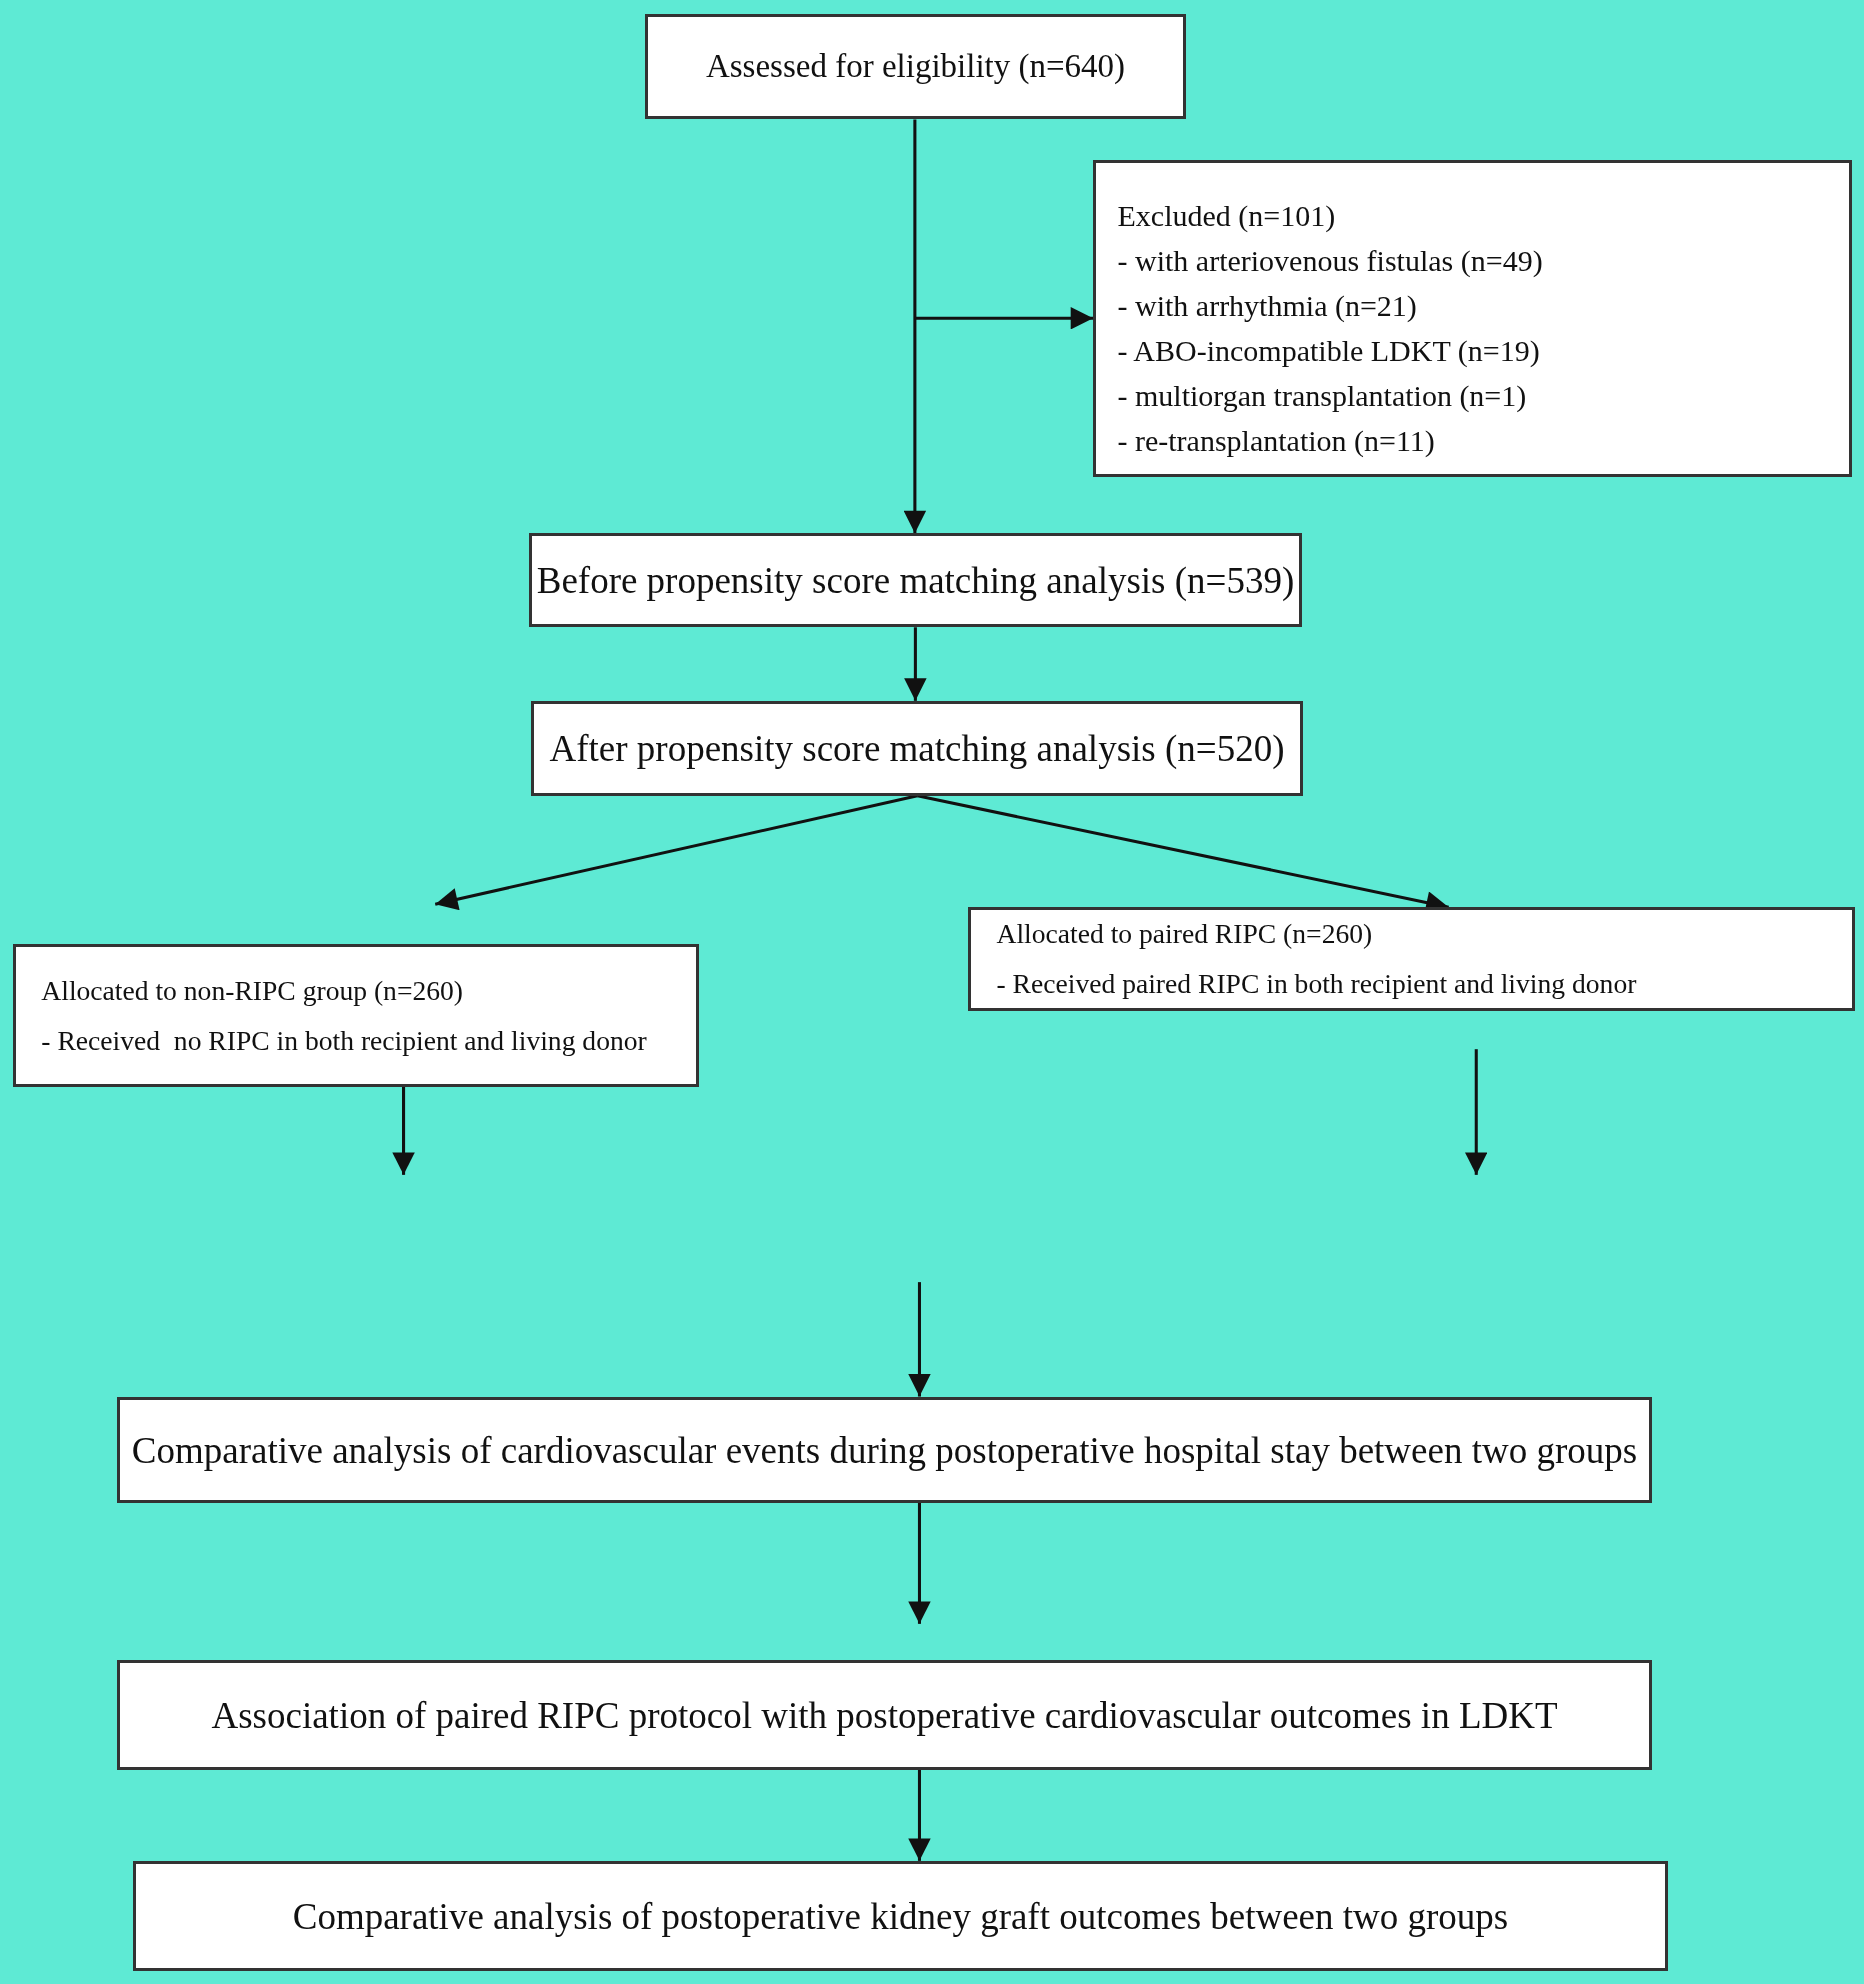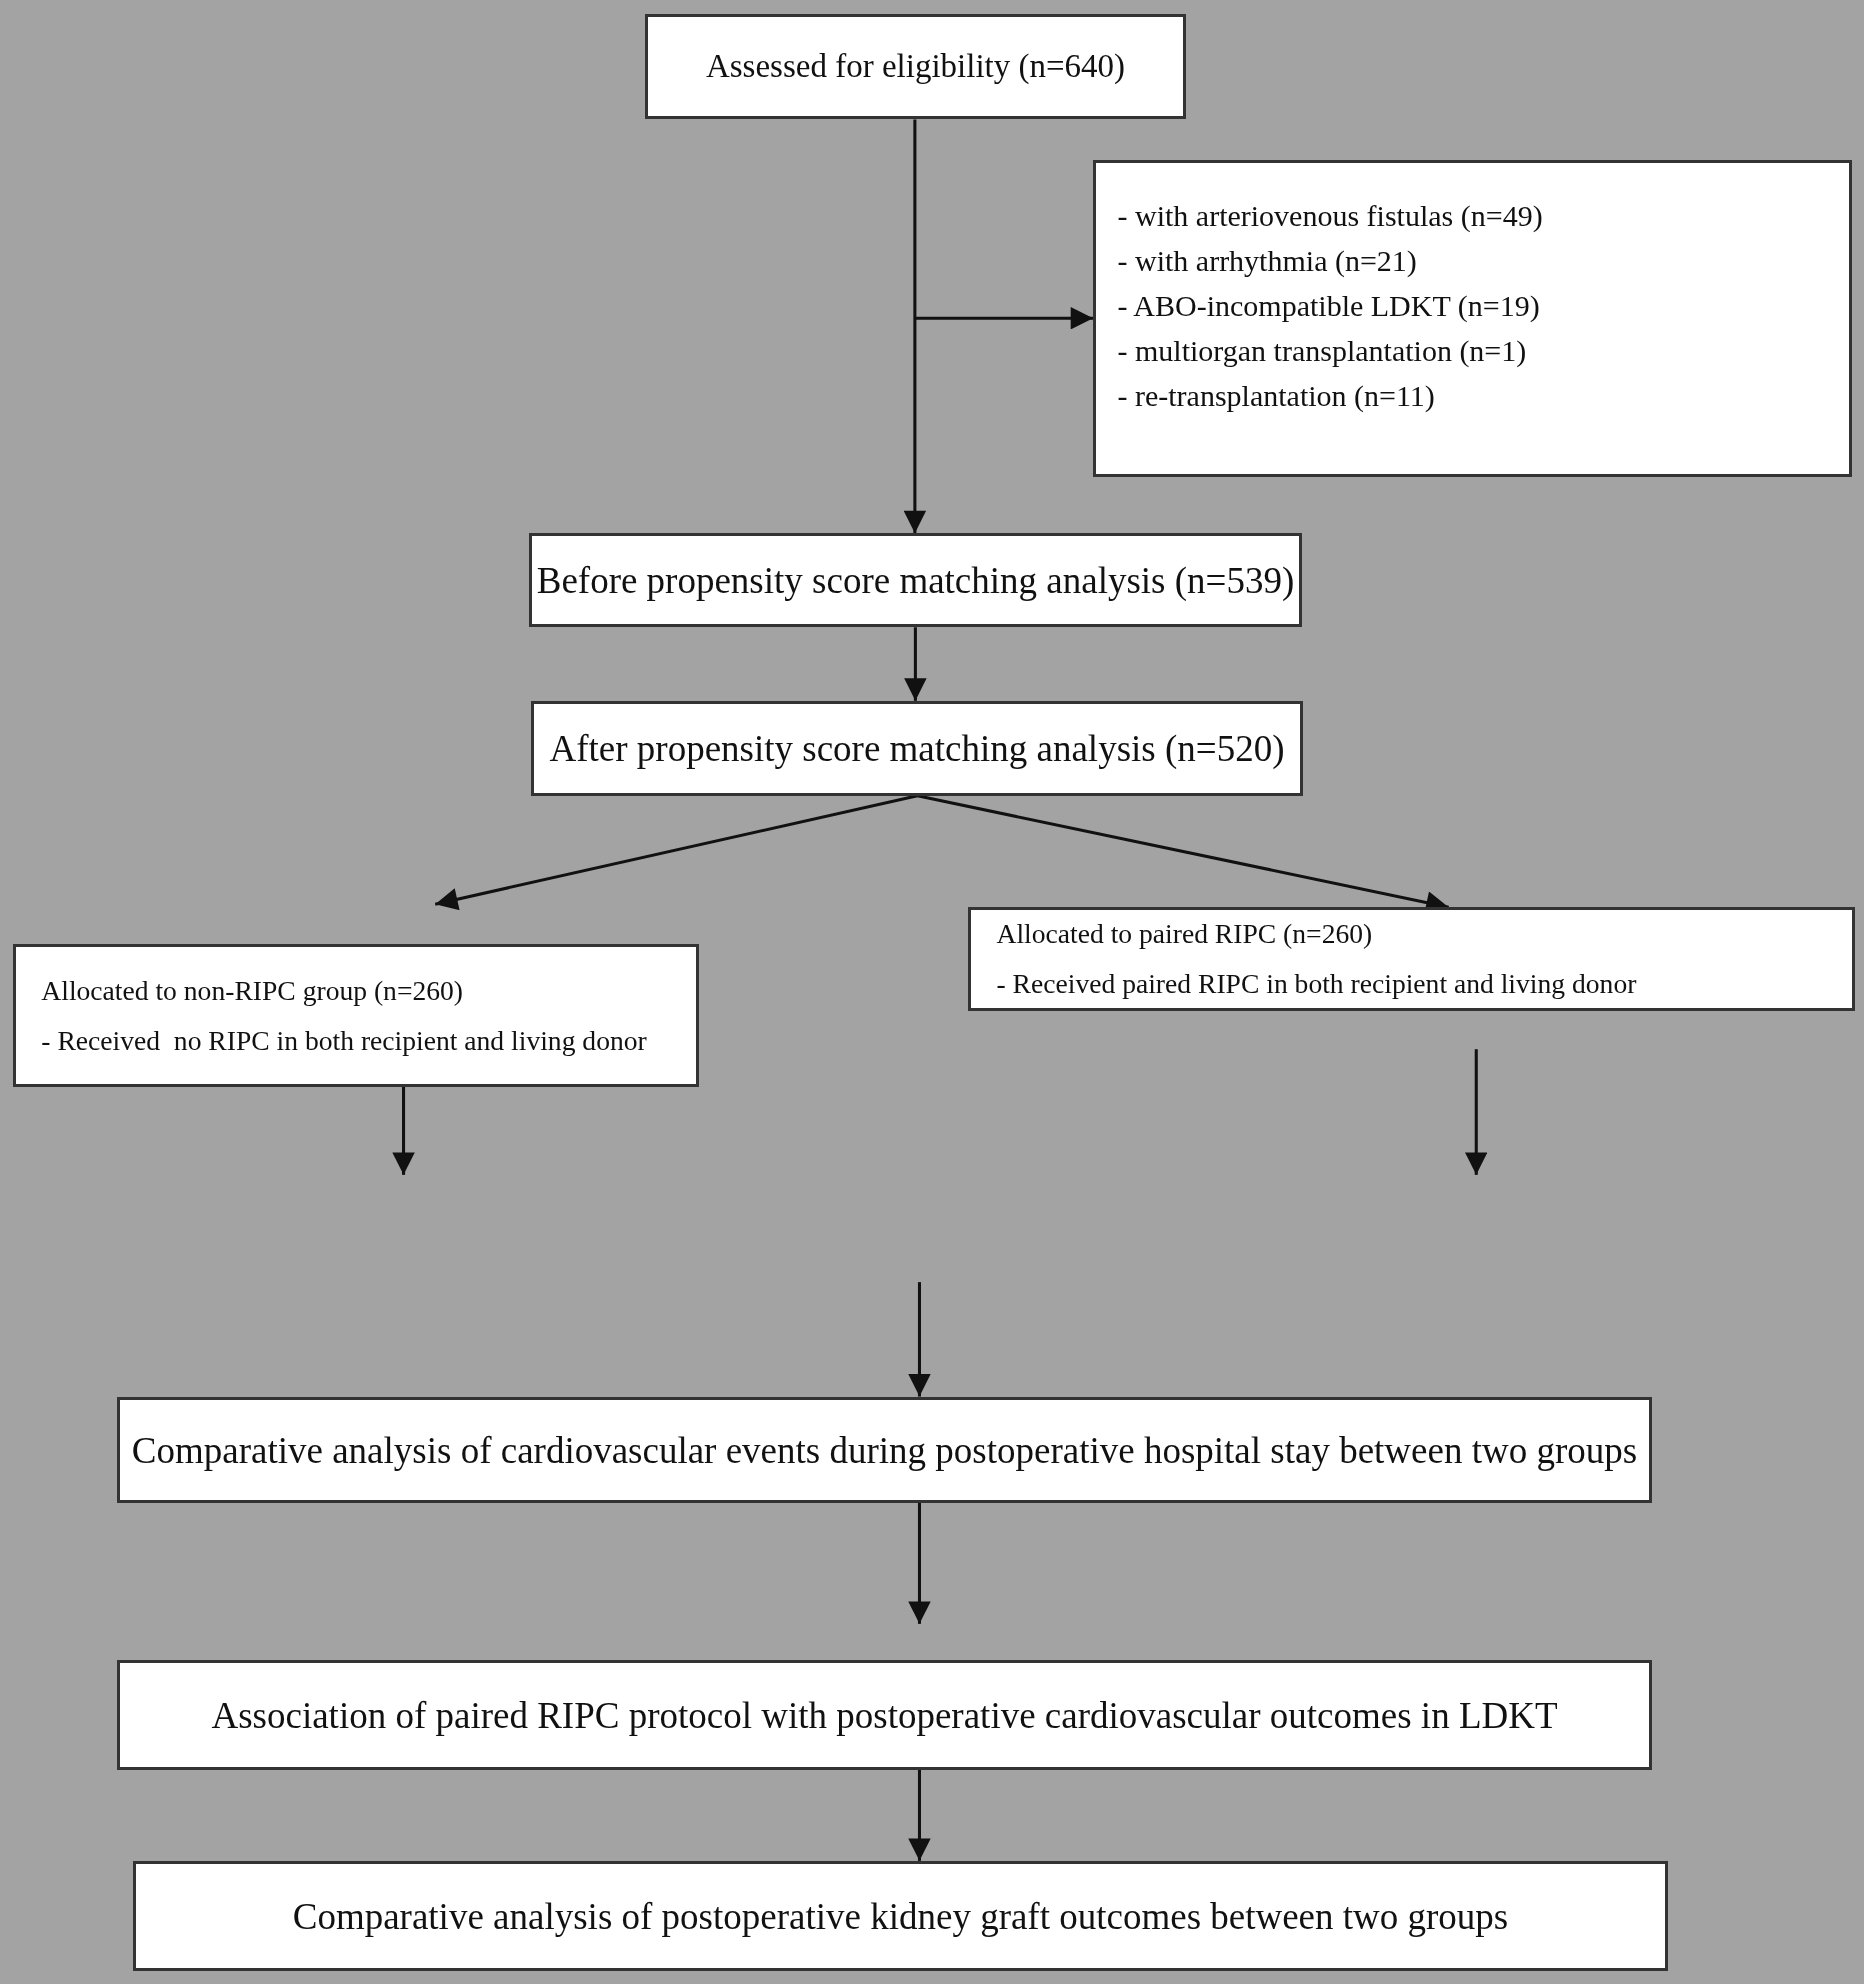--- a/index.html
+++ b/index.html
@@ -1,21 +1,21 @@
 <!DOCTYPE html>
 <html style="font-size:8.2px"><head>
 <meta charset="utf-8">
 <style>
   * { box-sizing: border-box; }
   html, body { margin: 0; padding: 0; background: #ffffff; }
   .canvas {
     position: relative;
     width: 1865px;
     height: 1985px;
-    background: #a3a3a3;
+    background: #5eead4;
     font-family: "Liberation Serif", "DejaVu Serif", serif;
     color: #111111;
   }
   .connectors {
     position: absolute;
     left: 0; top: 0;
     width: 1865px; height: 1985px;
   }
   .box {
     position: absolute;
@@ -65,20 +65,21 @@
     <line x1="1800" y1="2510" x2="1800" y2="2734" stroke="#111111" stroke-width="6" marker-end="url(#ah)"></line>
     <line x1="1800" y1="2941" x2="1800" y2="3179" stroke="#111111" stroke-width="6" marker-end="url(#ah)"></line>
     <line x1="1800" y1="3395" x2="1800" y2="3643" stroke="#111111" stroke-width="6" marker-end="url(#ah)"></line>
   </svg>
 
   <div class="box center single" id="box-eligibility">
     <span>Assessed for eligibility (n=640)</span>
   </div>
 
   <div class="box" id="box-excluded">
+    <div>Excluded (n=101)</div>
     <div>- with arteriovenous fistulas (n=49)</div>
     <div>- with arrhythmia (n=21)</div>
     <div>- ABO-incompatible LDKT (n=19)</div>
     <div>- multiorgan transplantation (n=1)</div>
     <div>- re-transplantation (n=11)</div>
   </div>
 
   <div class="box center single" id="box-before">
     <span>Before propensity score matching analysis (n=539)</span>
   </div>

